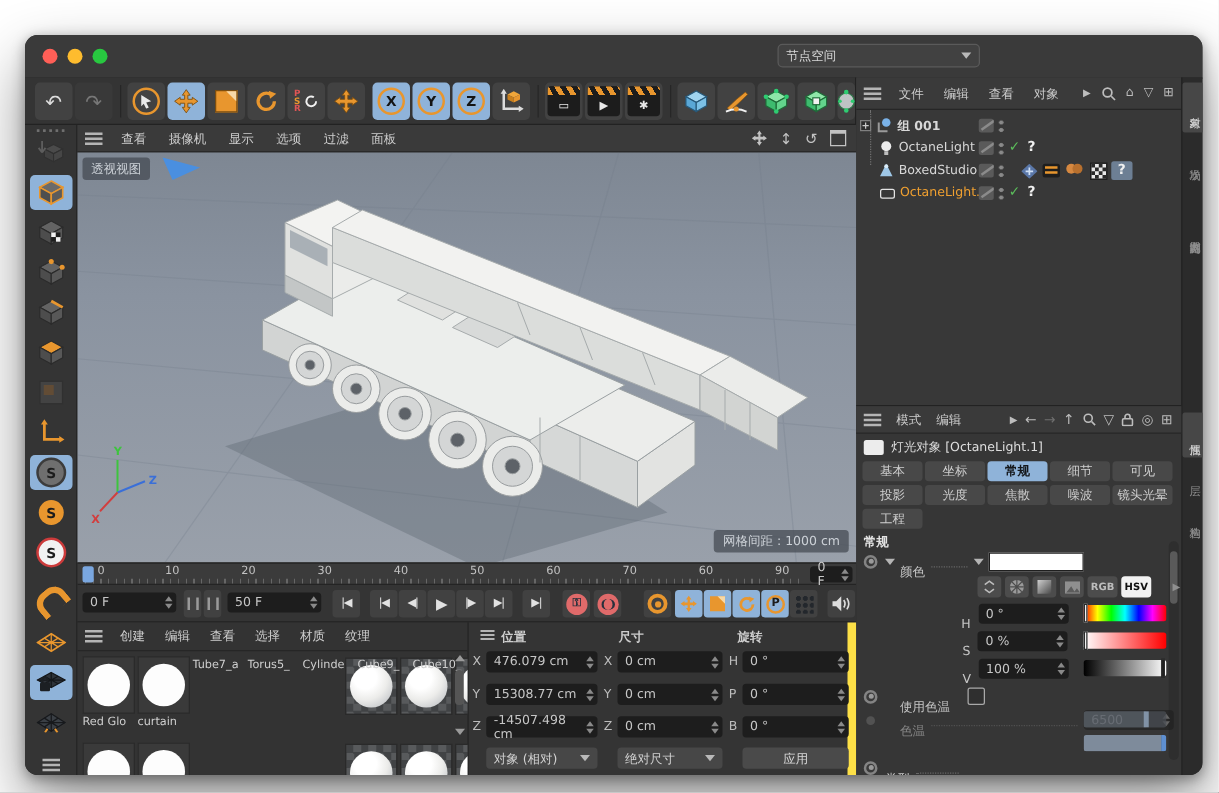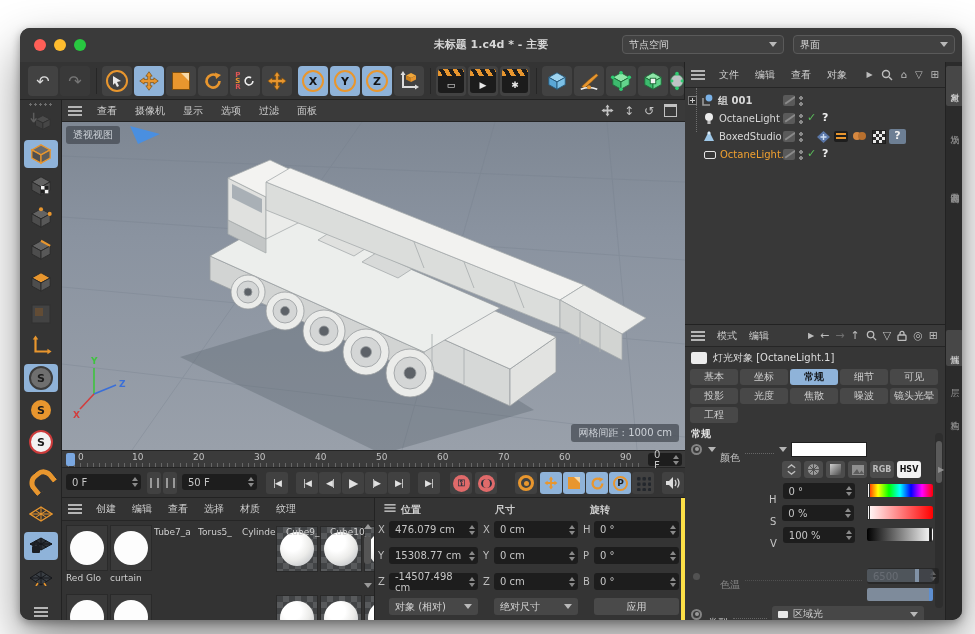--- a/index.html
+++ b/index.html
@@ -66,21 +66,21 @@
   .mthumb{width:42px;height:46px;background:#3a3a3a;border:1px solid #2a2a2a;box-sizing:border-box;position:relative;}
   .mthumb.chk{background:conic-gradient(#585a5c 0 25%,#414345 0 50%,#585a5c 0 75%,#414345 0);background-size:12px 12px;}
   .sph{position:absolute;left:3px;top:5px;width:34px;height:34px;border-radius:50%;
        background:radial-gradient(circle at 36% 30%,#ffffff 0 28%,#ececea 55%,#cdcfd1 78%,#a8abae 100%);}
   .sph.flat{background:#fdfdfd;}
   .mlabel{font-size:9px;color:#cfcfcf;text-align:left;padding-top:2px;white-space:nowrap;overflow:hidden;width:42px;}
   .mscroll{position:absolute;right:2px;top:26px;width:9px;height:92px;}
   .mscroll .thumbv{position:absolute;left:1px;top:12px;width:7px;height:28px;background:#555;border-radius:3px;}
   .arr{position:absolute;left:1px;width:0;height:0;border-left:4px solid transparent;border-right:4px solid transparent;}
   
-  .coords{position:absolute;left:355px;top:470px;width:310px;height:122px;background:#343434;border-right:4px solid #fde047;box-sizing:border-box;font-size:10px;}
+  .coords{position:absolute;left:355px;top:470px;width:310px;height:122px;background:#343434;border-right:7px solid #fde047;box-sizing:border-box;font-size:10px;}
   .chead{position:absolute;top:5px;color:#cdcdcd;font-weight:bold;}
   .clab{position:absolute;color:#bdbdbd;}
   .cfld{position:absolute;height:17px;}
   .dd{display:flex;align-items:center;background:#474747;border-radius:3px;height:17px;padding:0 6px;color:#d3d3d3;box-sizing:border-box;}
   .btnw{display:flex;align-items:center;justify-content:center;background:#4a4a4a;border-radius:3px;height:17px;color:#d8d8d8;}
   
   .om{position:absolute;left:665px;top:34px;width:260px;height:263px;background:#383838;border-bottom:1px solid #222;box-sizing:border-box;}
   .ommenu{position:absolute;left:0;top:0;width:260px;height:26px;background:#3a3a3a;border-bottom:1px solid #262626;display:flex;align-items:center;box-sizing:border-box;}
   .ommenu .mi{margin:0 8px;color:#cdcdcd;}
   .orow{position:absolute;left:0;width:260px;height:17px;display:flex;align-items:center;}
@@ -126,27 +126,22 @@
 </head>
 <body>
 
 <div class="canvas">
 <div class="win">
 
   <div class="titlebar">
     <span class="tl" style="left:14px;background:#ff5f57;"></span>
     <span class="tl" style="left:34px;background:#febc2e;"></span>
     <span class="tl" style="left:54px;background:#28c840;"></span>
-    <div class="title">未标题 1.c4d * - 主要</div>
     <div class="tdd" style="left:602px;">
       <span>节点空间</span>
-          <span class="chev"></span>
-    </div>
-    <div class="tdd" style="left:773px;">
-      <span>界面</span>
           <span class="chev"></span>
     </div>
   </div>
 
   <div class="toolbar">
     <div class="tb" style="left:8px;">
           <span style="font-size:16px;color:#dcdcdc;">↶</span>
         </div>
     <div class="tb dim" style="left:40px;">
           <span style="font-size:16px;color:#dcdcdc;">↷</span>
@@ -935,20 +930,25 @@
             <span class="stp">
               <i class="u"></i>
               <i class="d"></i>
             </span>
           </span>
     </div>
     <span class="gbar" style="left:182px;top:203px;width:66px;background:linear-gradient(90deg,#000000,#ffffff);">
           <span class="mark" style="left:62px;background:#1c1c1c;"></span>
         </span>
 
+    <div class="arow" style="top:224px;">
+      <span class="kr"></span>
+      <span class="alab" style="margin-left:18px;">使用色温</span>
+      <span class="cbx" style="margin-left:14px;"></span>
+    </div>
     <div class="arow" style="top:243px;opacity:.55;">
       <span style="width:7px;height:7px;border-radius:50%;background:#6a6a6a;margin-left:2px;"></span>
       <span class="alab" style="margin-left:20px;">色温</span>
       <span class="dotlead"></span>
       <span class="fld" style="width:72px;">
             <span>6500</span>
             <span class="stp">
               <i class="u"></i>
               <i class="d"></i>
             </span>
@@ -959,23 +959,18 @@
           <i style="position:absolute;left:48px;top:0;bottom:0;width:4px;background:#9fb6d0;"></i>
         </span>
     <span class="slider" style="left:182px;top:263px;width:66px;">
           <i style="position:absolute;left:0;top:0;bottom:0;width:62px;background:#7e8b9b;"></i>
           <i style="position:absolute;right:0;top:0;bottom:0;width:4px;background:#5e8fd0;"></i>
         </span>
     <div class="arow" style="top:281px;">
       <span class="kr"></span>
       <span class="alab" style="margin-left:6px;">类型</span>
       <span class="dotlead" style="max-width:34px;"></span>
-      <span class="dd" style="width:152px;">
-            <i style="width:10px;height:7px;background:#e8e8e8;border-radius:1px;margin-right:5px;"></i>
-            <span>区域光</span>
-            <span class="chev" style="margin-left:auto;"></span>
-          </span>
     </div>
 
   </div>
 
 </div>
 </div>
 
 </body></html>

